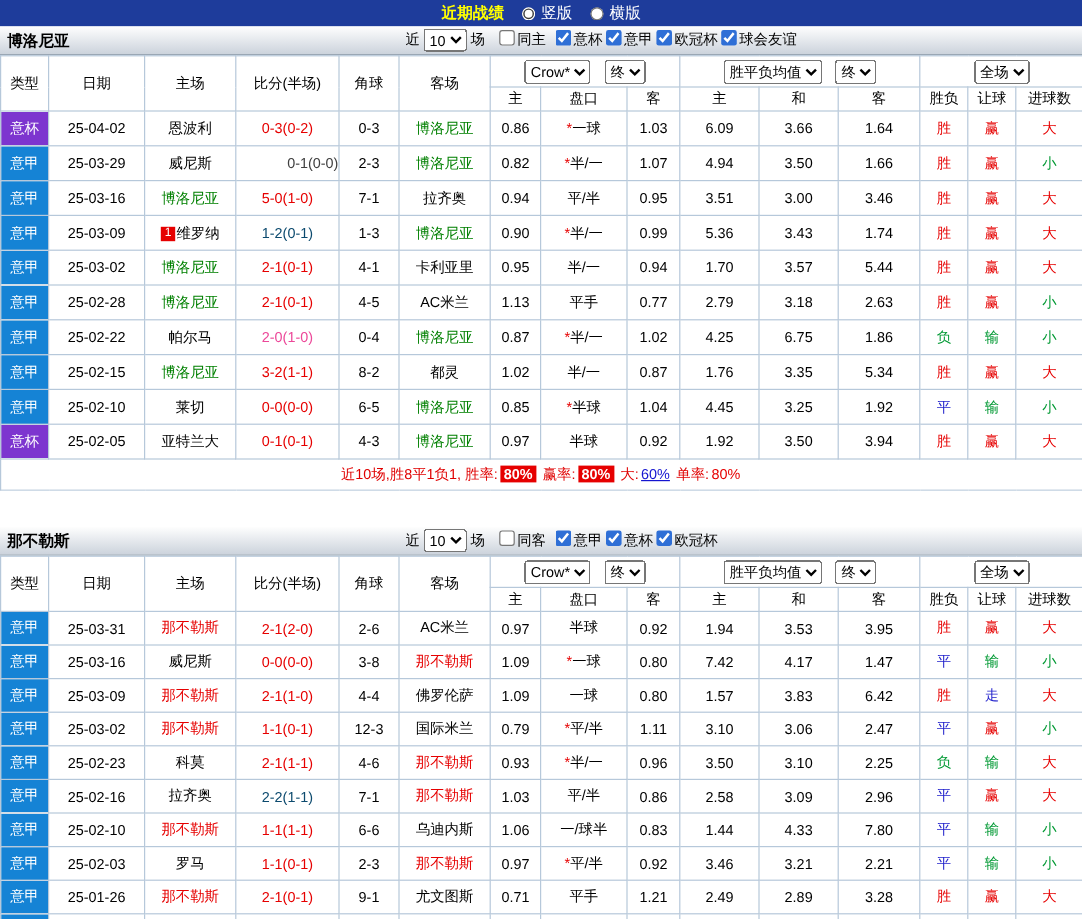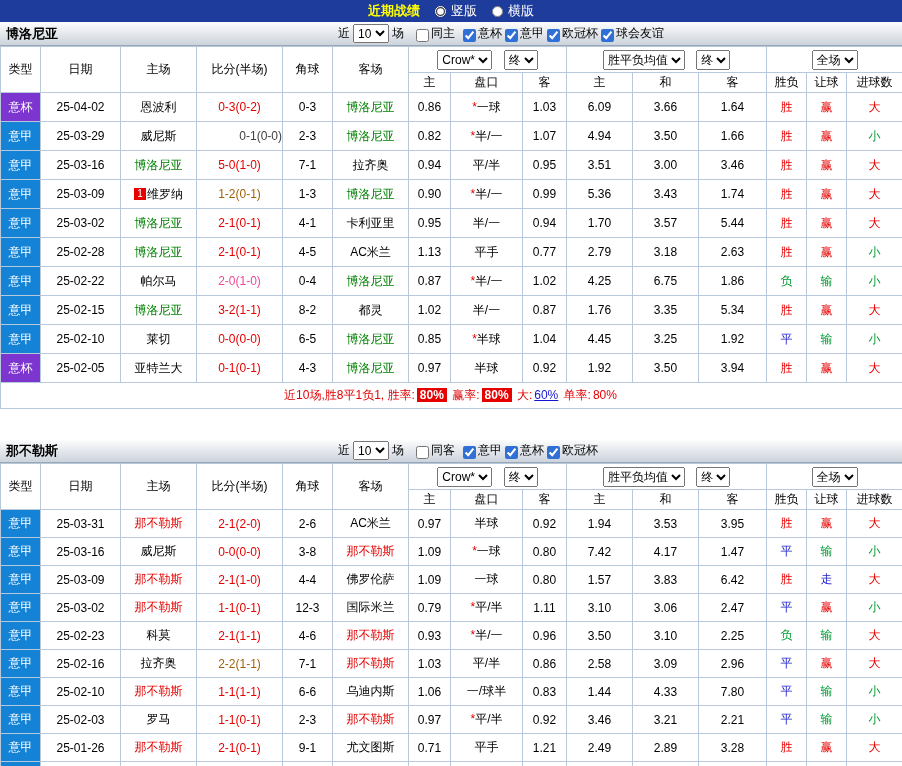--- a/index.html
+++ b/index.html
@@ -8,21 +8,21 @@
 
   .topbar{height:22px;background:#1e3c9b;display:flex;align-items:center;justify-content:center;gap:5px;}
   .topbar .title{color:#ffff00;font-weight:bold;font-size:13px;}
   .topbar .opt{color:#ffffff;font-size:13px;cursor:pointer;}
   .topbar input[type=radio]{width:11px;height:11px;margin:0 0 0 10px;accent-color:#ffffff;}
 
   .sec-header{height:23px;background:linear-gradient(#fefefe,#ccd3dc);
               border-bottom:1px solid #9aa7b4;display:flex;align-items:center;}
   .sec-header .team{font-weight:bold;font-size:13px;padding-left:6px;width:332px;}
   .filters{display:flex;align-items:center;gap:3px;}
-  .filters label{display:flex;align-items:flex-end;gap:1px;cursor:pointer;}
+  .filters label{display:flex;align-items:flex-start;gap:1px;cursor:pointer;}
   .filters input[type=checkbox]{width:13px;height:13px;margin:0 1px;accent-color:#2f6fd6;}
   .filters select{font-size:12px;height:19px;}
   .league-filters{display:flex;align-items:center;gap:2px;margin-left:4px;}
   .same-gap{margin-left:8px;}
 
   table{border-collapse:collapse;table-layout:fixed;width:902px;}
   td{border:1px solid #b6c8da;text-align:center;padding:0;overflow:hidden;white-space:nowrap;}
   thead tr.hrow1 td{height:25px;}
   thead tr.sub td{height:19px;}
   tbody td{height:28px;}
@@ -181,21 +181,21 @@
             <td>3.00</td>
             <td>3.46</td>
             <td style="color: rgb(230, 0, 0);">胜</td>
             <td style="color: rgb(230, 0, 0);">赢</td>
             <td style="color: rgb(230, 0, 0);">大</td>
           </tr>
           <tr>
             <td class="league" style="background: rgb(21, 131, 213);">意甲</td>
             <td>25-03-09</td>
             <td><span class="hbadge">1</span>维罗纳</td>
-            <td style="color: #a16207;">1-2(0-1)</td>
+            <td style="color: #0c4a6e;">1-2(0-1)</td>
             <td>1-3</td>
             <td style="color: rgb(0, 128, 0);">博洛尼亚</td>
             <td>0.90</td>
             <td><span class="star">*</span>半/一</td>
             <td>0.99</td>
             <td>5.36</td>
             <td>3.43</td>
             <td>1.74</td>
             <td style="color: rgb(230, 0, 0);">胜</td>
             <td style="color: rgb(230, 0, 0);">赢</td>
@@ -472,21 +472,21 @@
             <td>3.10</td>
             <td>2.25</td>
             <td style="color: rgb(0, 153, 51);">负</td>
             <td style="color: rgb(0, 153, 51);">输</td>
             <td style="color: rgb(230, 0, 0);">大</td>
           </tr>
           <tr>
             <td class="league" style="background: rgb(21, 131, 213);">意甲</td>
             <td>25-02-16</td>
             <td>拉齐奥</td>
-            <td style="color: #a16207;">2-2(1-1)</td>
+            <td style="color: #0c4a6e;">2-2(1-1)</td>
             <td>7-1</td>
             <td style="color: rgb(230, 0, 0);">那不勒斯</td>
             <td>1.03</td>
             <td>平/半</td>
             <td>0.86</td>
             <td>2.58</td>
             <td>3.09</td>
             <td>2.96</td>
             <td style="color: rgb(34, 34, 204);">平</td>
             <td style="color: rgb(230, 0, 0);">赢</td>

